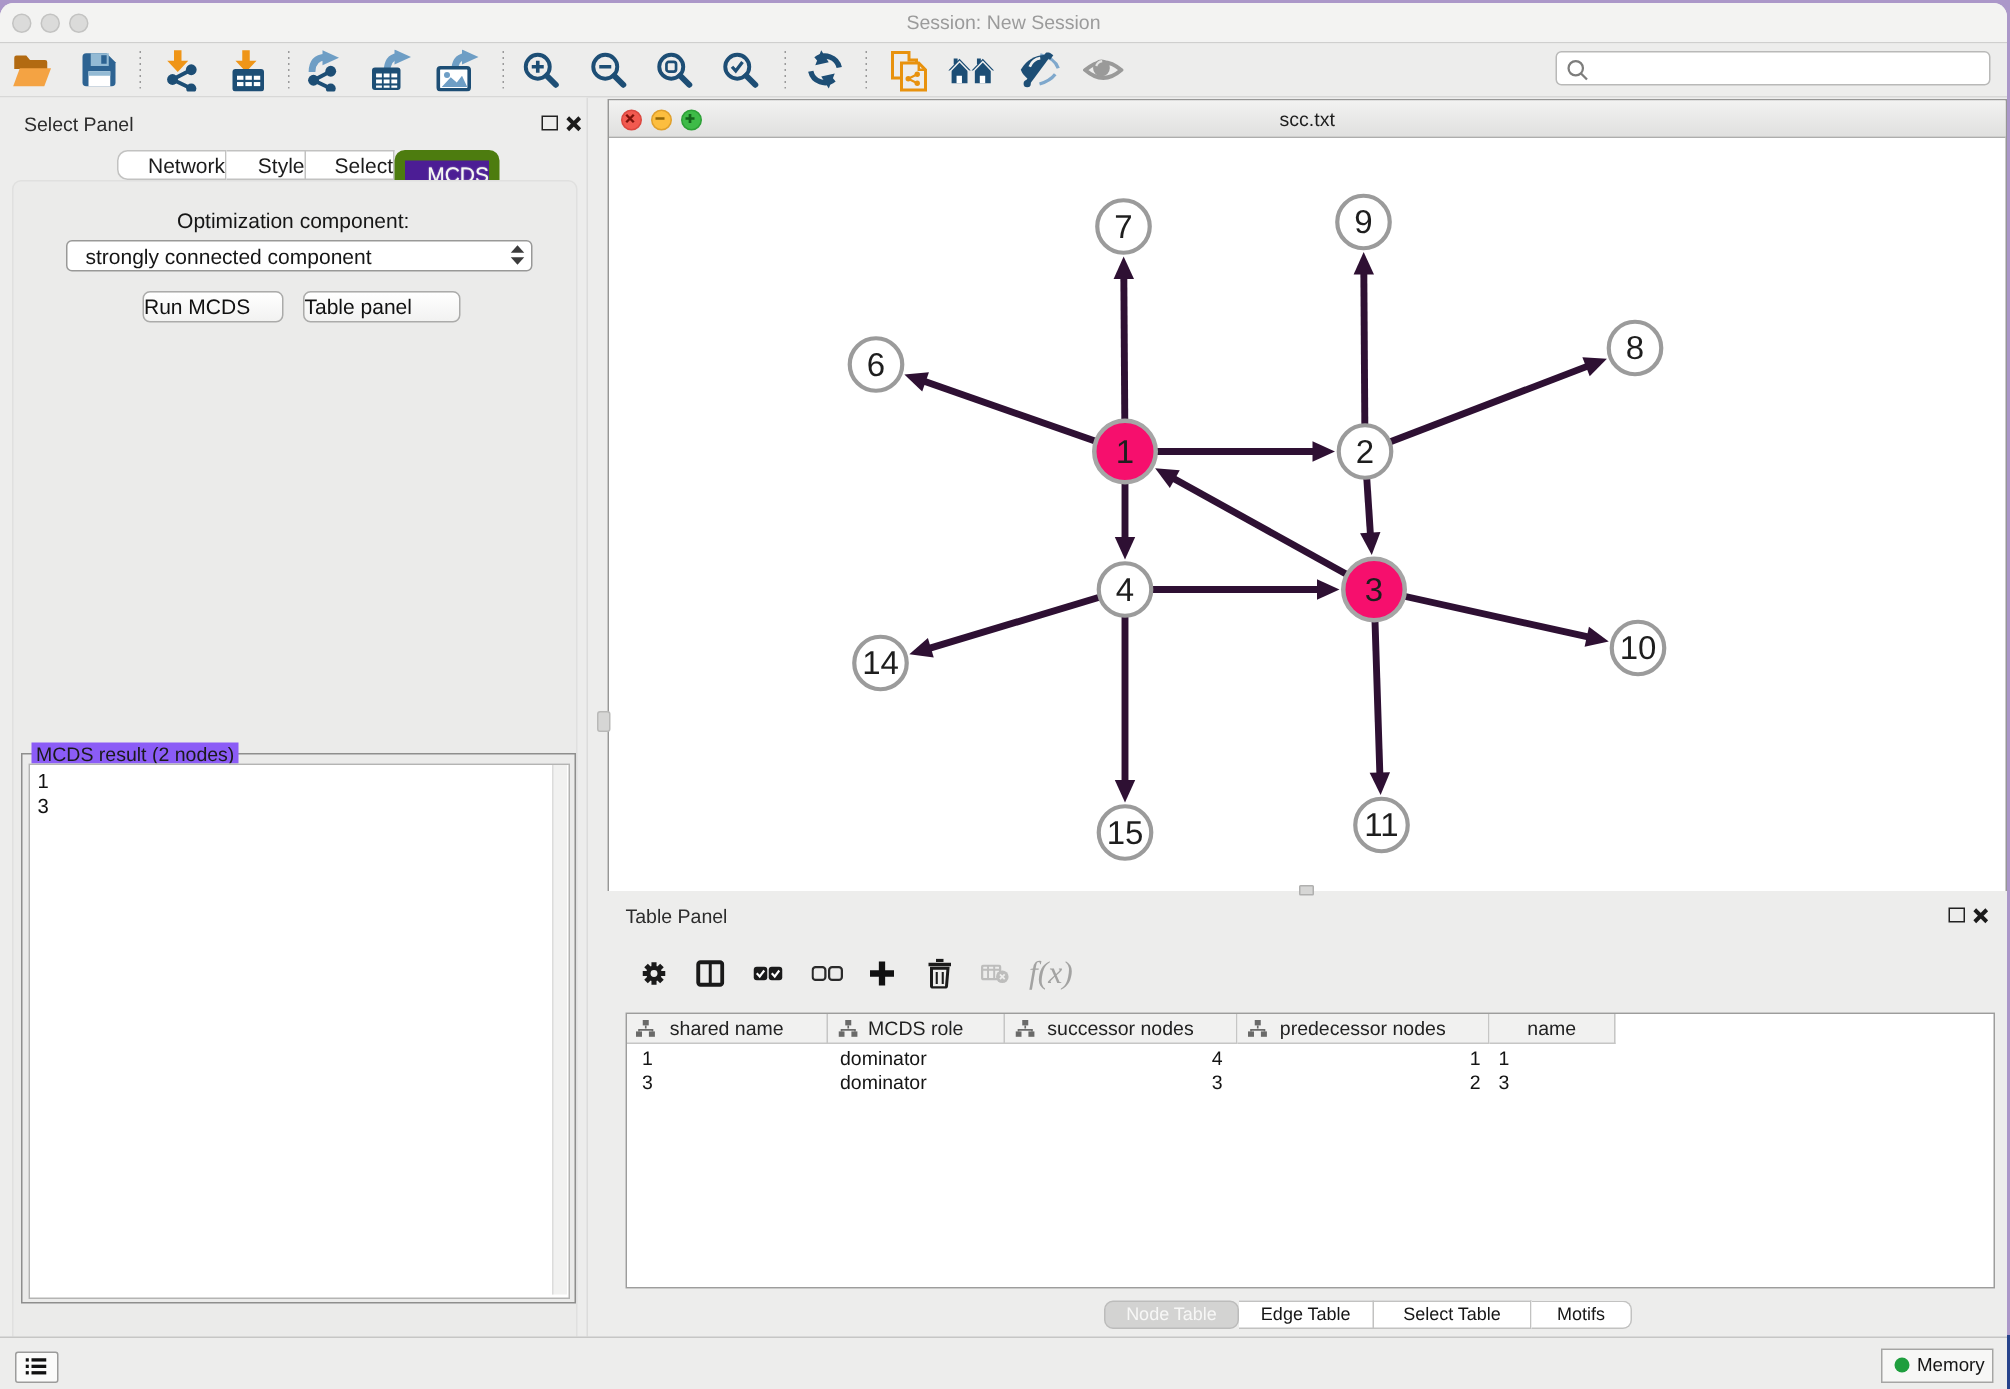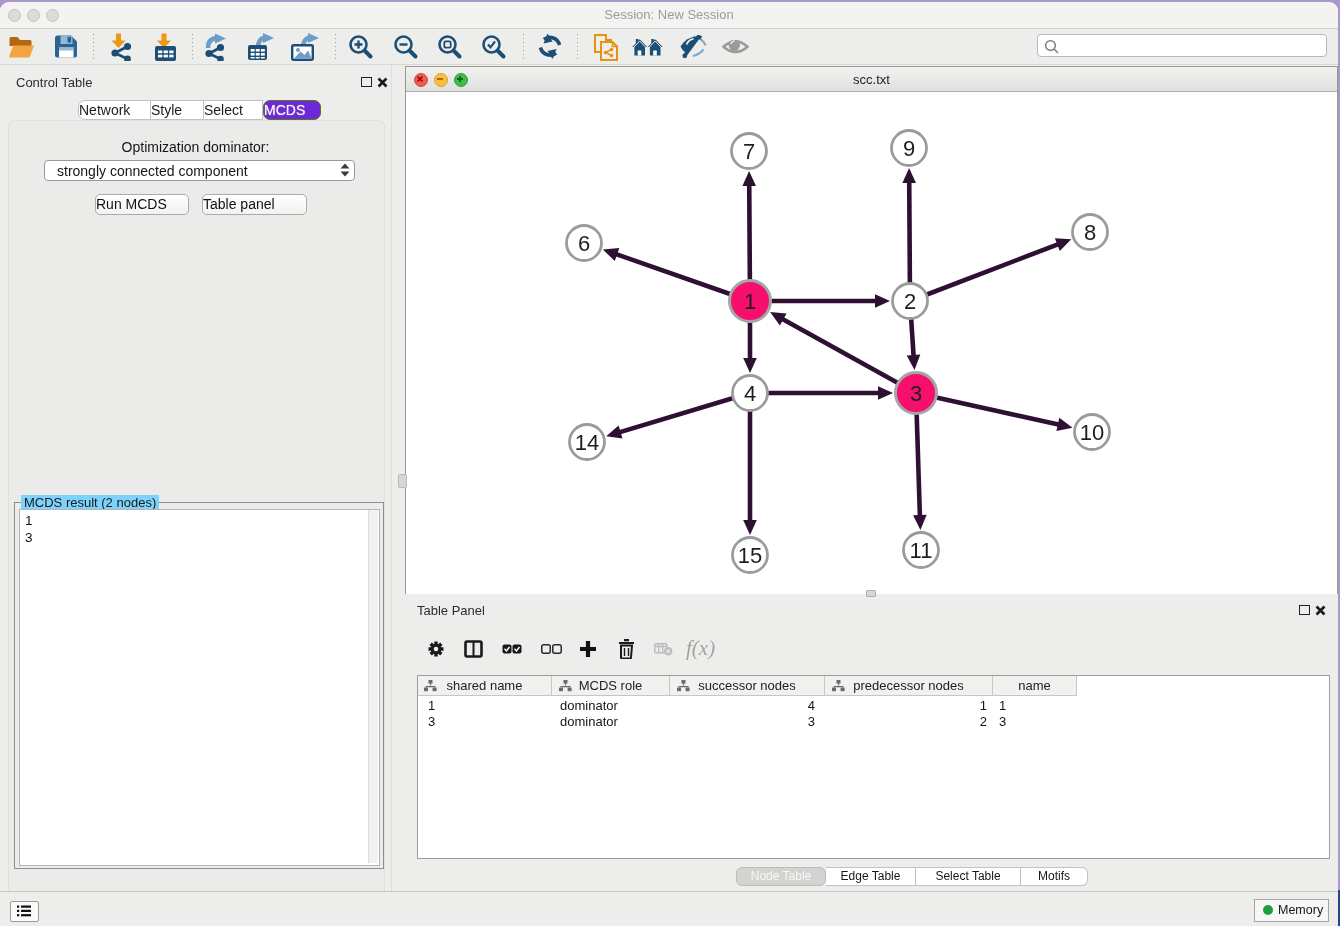--- a/index.html
+++ b/index.html
@@ -20,23 +20,23 @@
      background-image:repeating-linear-gradient(#9a9a9a 0 1.5px,transparent 1.5px 4px);}
 #searchbox{left:1037px;top:5px;width:288px;height:21px;background:#fff;
            border:1px solid #b9b9b8;border-radius:4px;}
 
 #cpanel{left:0;top:63px;width:391px;height:828px;background:#ededec;
         border-right:1px solid #dcdcdb;}
 .phead{font-size:13px;color:#2c2c2c;}
 .flt{width:9px;height:8px;border:1.5px solid #222;background:transparent;}
 .tabs{display:flex;font-size:14px;color:#1c1c1c;}
 .tab{background:#fff;border-top:1px solid #c2c2c1;border-bottom:1px solid #c2c2c1;
-     border-right:1px solid #c2c2c1;text-align:left;line-height:18px;height:18px;}
+     border-right:1px solid #c2c2c1;text-align:right;line-height:18px;height:18px;}
 .tab.first{border-left:1px solid #c2c2c1;border-radius:7px 0 0 7px;}
-.tab.sel{background:#6d28d9;color:#f7f7f6;border:1px solid #4d7c0f;border-radius:7px;
+.tab.sel{background:#4c1d95;color:#f7f7f6;border:7px solid #4d7c0f;border-radius:7px;
          text-shadow:0 0 1px #cfcfcf;}
 .btn{background:linear-gradient(#ffffff,#f2f2f1);border:1px solid #ababaa;
      border-radius:5px;font-size:14px;color:#111;text-align:left;}
 
 #netwin{left:405px;top:64px;width:931px;height:528px;background:#fff;
         border:1px solid #979796;}
 #nettitle{left:0;top:0;width:100%;height:24px;border-bottom:1px solid #adadac;
           background:linear-gradient(#f2f2f1,#e0e0df);}
 .mac{width:12px;height:12px;border-radius:50%;top:6px;}
 #nettext{top:5px;left:0;width:100%;text-align:center;color:#1e1e1e;font-size:13px;}
@@ -201,43 +201,43 @@
       <path d="M8.8,6 Q9.8,3.2 12.8,2.8" fill="none" stroke="#e4e4e3" stroke-width="1.5"></path>
     </svg>
     <div id="searchbox" class="abs"></div>
     <svg class="abs" style="left:1044px;top:10px;" width="16" height="16" viewBox="0 0 16 16">
       <circle cx="6.5" cy="6.5" r="4.8" fill="none" stroke="#7d7d7c" stroke-width="1.5"></circle>
       <line x1="10" y1="10" x2="14" y2="14" stroke="#7d7d7c" stroke-width="1.5"></line>
     </svg>
   </div>
   <div class="abs" style="left:398px;top:472px;width:7px;height:12px;background:#d6d6d5;border:1px solid #b9b9b8;border-radius:2px;z-index:5;"></div>
   <div id="cpanel" class="abs">
-    <div class="phead abs" style="left:16px;top:10px;">Control Table</div>
+    <div class="phead abs" style="left:16px;top:10px;">Select Panel</div>
     <div class="flt abs" style="left:361px;top:12px;"></div>
     <svg class="abs" style="left:376px;top:11px;" width="13" height="13" viewBox="0 0 13 13">
       <path d="M2.5,2.5 L10.5,10.5 M10.5,2.5 L2.5,10.5" stroke="#1c1c1c" stroke-width="2.6"></path>
     </svg>
     <div class="tabs abs" style="left:78px;top:35px;">
       <div class="tab first" style="width:71px;">Network</div>
       <div class="tab" style="width:52px;">Style</div>
       <div class="tab" style="width:58px;">Select</div>
       <div class="tab sel" style="width:56px;">MCDS</div>
     </div>
     <div class="abs" style="left:8px;top:55px;width:375px;height:790px;background:#ebebea;border:1px solid #e0e0df;border-radius:6px;"></div>
-    <div class="abs" style="left:0;top:74px;width:391px;text-align:center;font-size:14px;color:#161616;">Optimization dominator:</div>
+    <div class="abs" style="left:0;top:74px;width:391px;text-align:center;font-size:14px;color:#161616;">Optimization component:</div>
     <div class="abs" style="left:44px;top:95px;width:309px;height:19px;background:#fff;border:1px solid #999998;border-radius:4px;"></div>
     <div class="abs" style="left:57px;top:98px;font-size:14px;color:#161616;">strongly connected component</div>
     <svg class="abs" style="left:339px;top:98px;" width="12" height="14" viewBox="0 0 12 14">
       <path d="M6,0.5 L10.5,5.5 H1.5 z" fill="#3c3c3c"></path>
       <path d="M6,13.5 L10.5,8.5 H1.5 z" fill="#3c3c3c"></path>
     </svg>
     <div class="btn abs" style="left:95px;top:129px;width:92px;height:19px;line-height:19px;">Run MCDS</div>
     <div class="btn abs" style="left:202px;top:129px;width:103px;height:19px;line-height:19px;">Table panel</div>
     <div class="abs" style="left:14px;top:437px;width:368px;height:365px;border:1px solid #8e8e8d;"></div>
-    <div class="abs" style="left:21px;top:430px;background:#7dd3fc;padding:0 3px;font-size:13px;color:#1a1a1a;">MCDS result (2 nodes)</div>
+    <div class="abs" style="left:21px;top:430px;background:#8b5cf6;padding:0 3px;font-size:13px;color:#1a1a1a;">MCDS result (2 nodes)</div>
     <div class="abs" style="left:19px;top:444px;width:359px;height:355px;background:#fff;border:1px solid #b4b4b3;"></div>
     <div class="abs" style="left:368px;top:445px;width:9px;height:353px;background:#f1f1f0;border-left:1px solid #dcdcdb;"></div>
     <div class="abs" style="left:25px;top:447px;font-size:13.5px;color:#111;line-height:17px;">1<br>3</div>
   </div>
   <div id="netwin" class="abs">
     <div id="nettitle" class="abs">
       <div class="mac abs" style="left:8px;background:#f25a50;border:1px solid #dc4840;"></div>
       <div class="mac abs" style="left:28px;background:#fcbe3f;border:1px solid #e0a02c;"></div>
       <div class="mac abs" style="left:48px;background:#3ebb48;border:1px solid #2da137;"></div>
       <svg class="abs" style="left:8px;top:6px;" width="54" height="12" viewBox="0 0 54 12">

